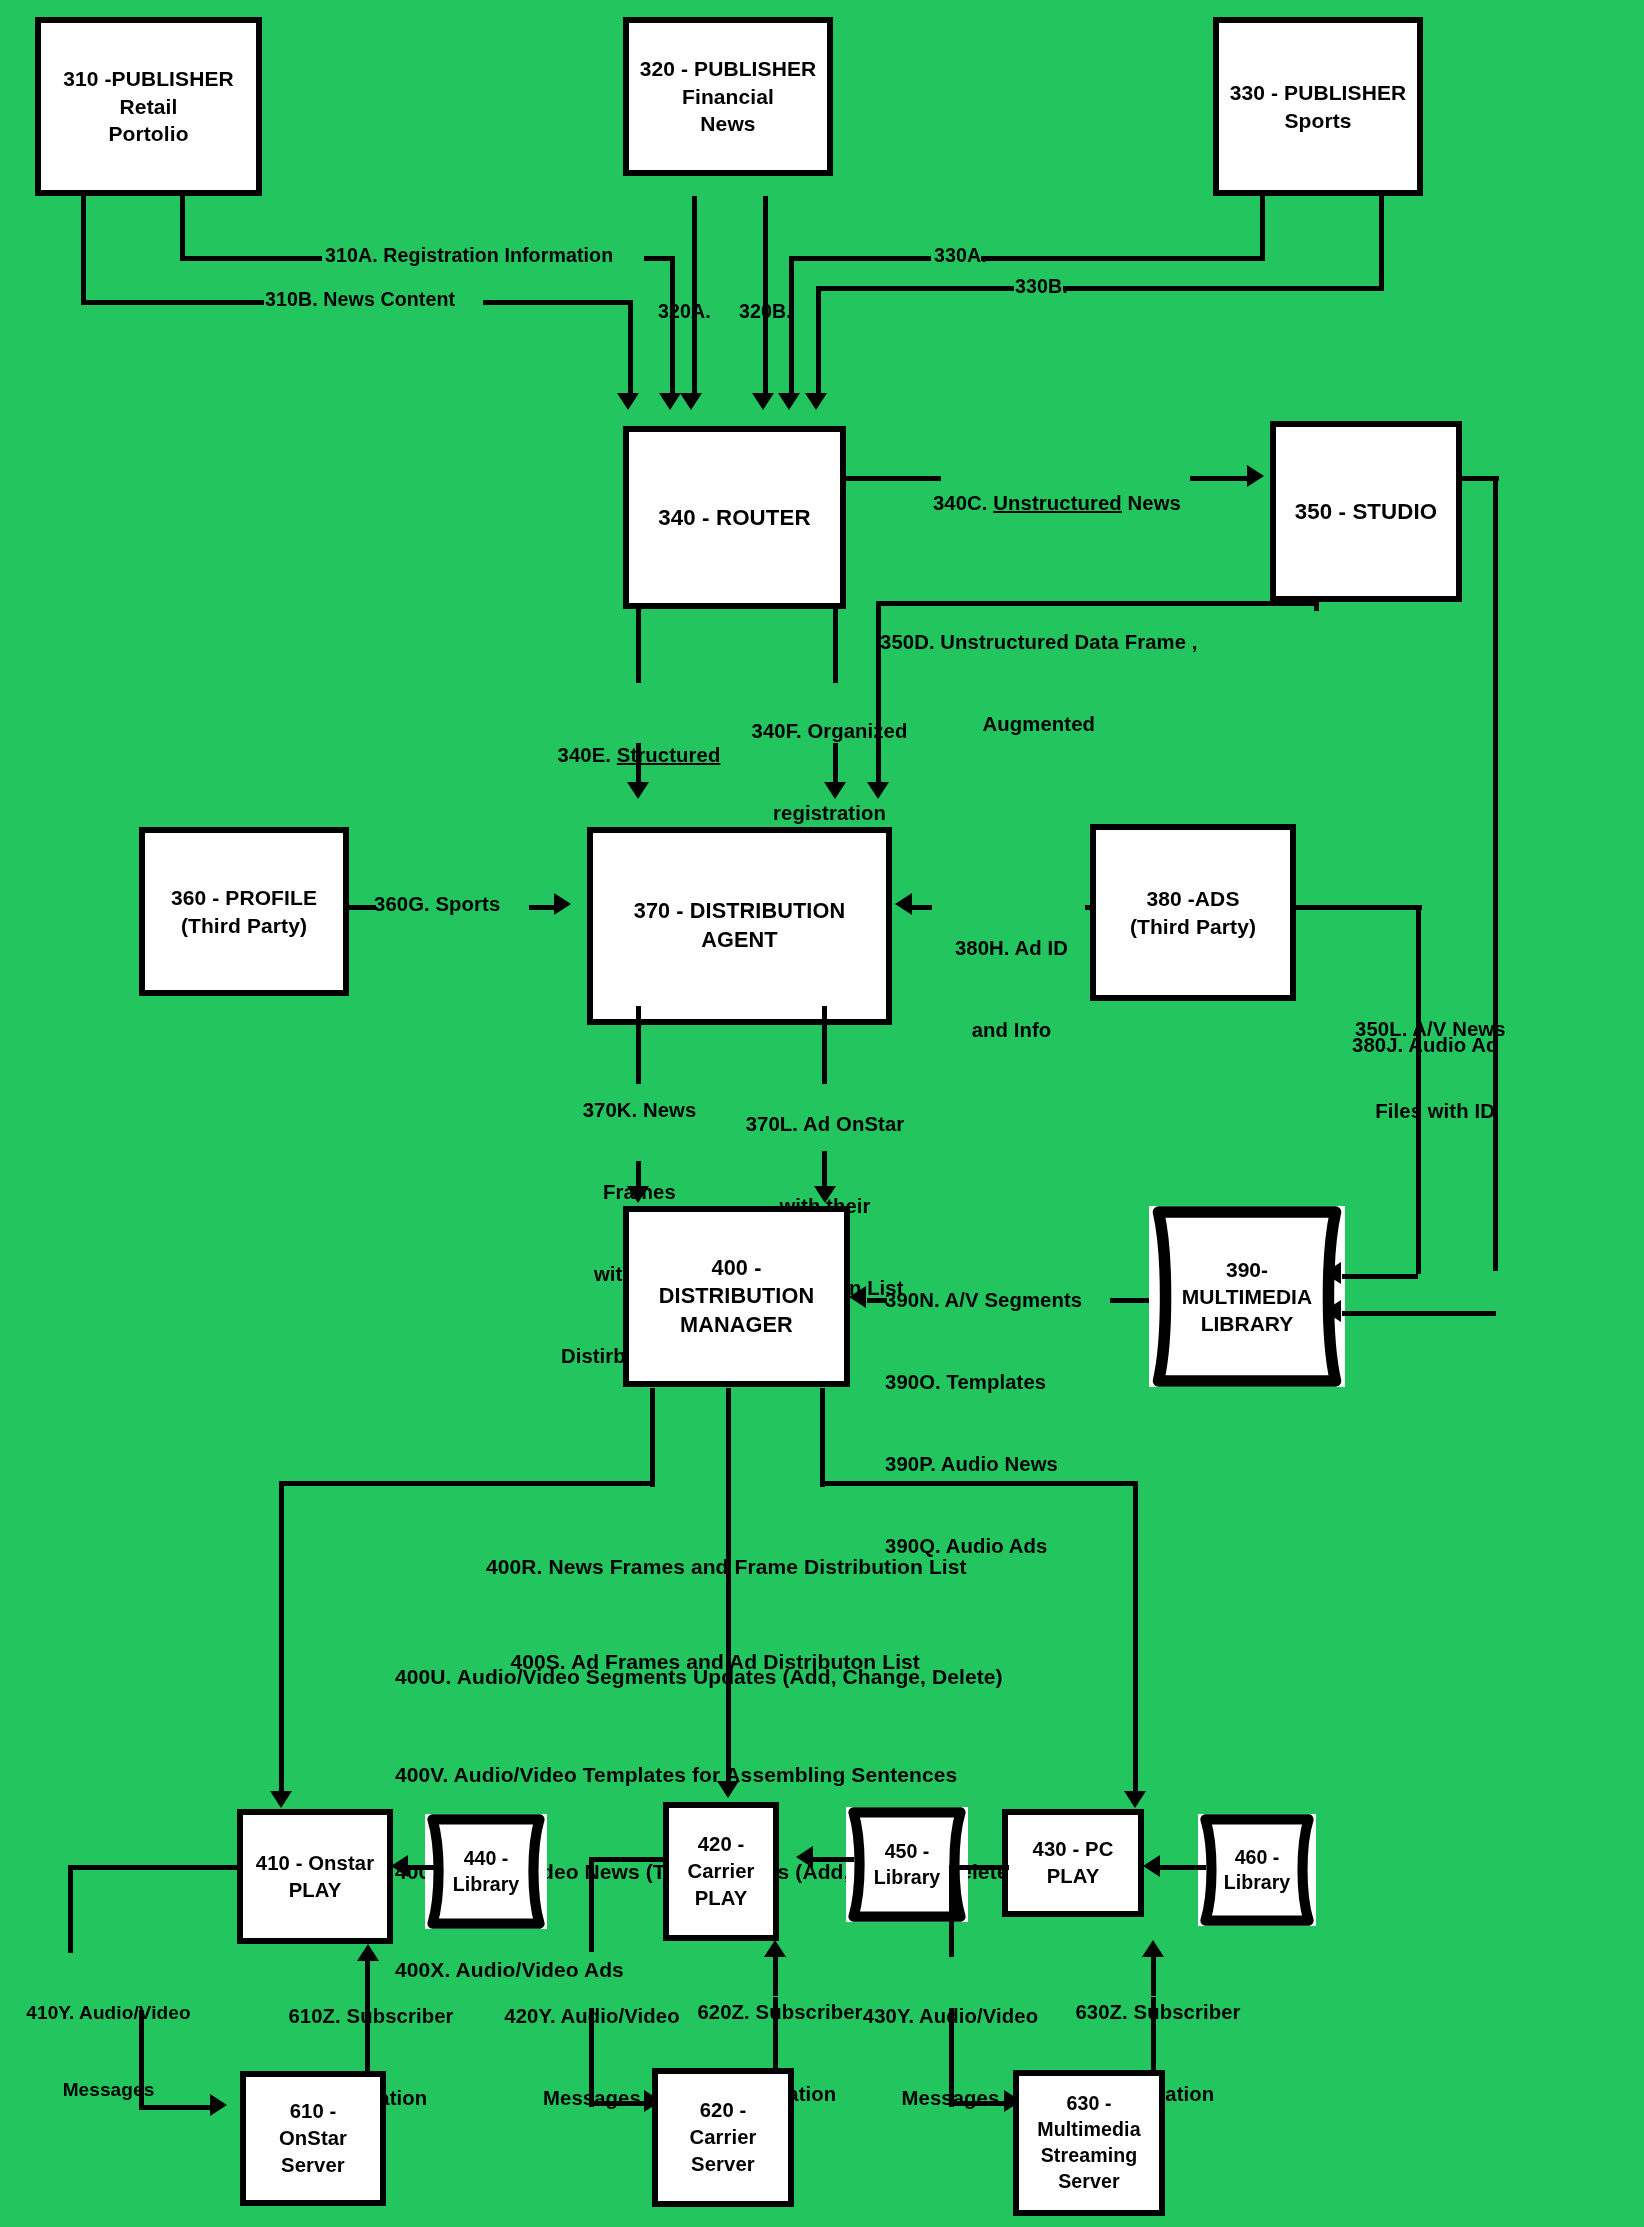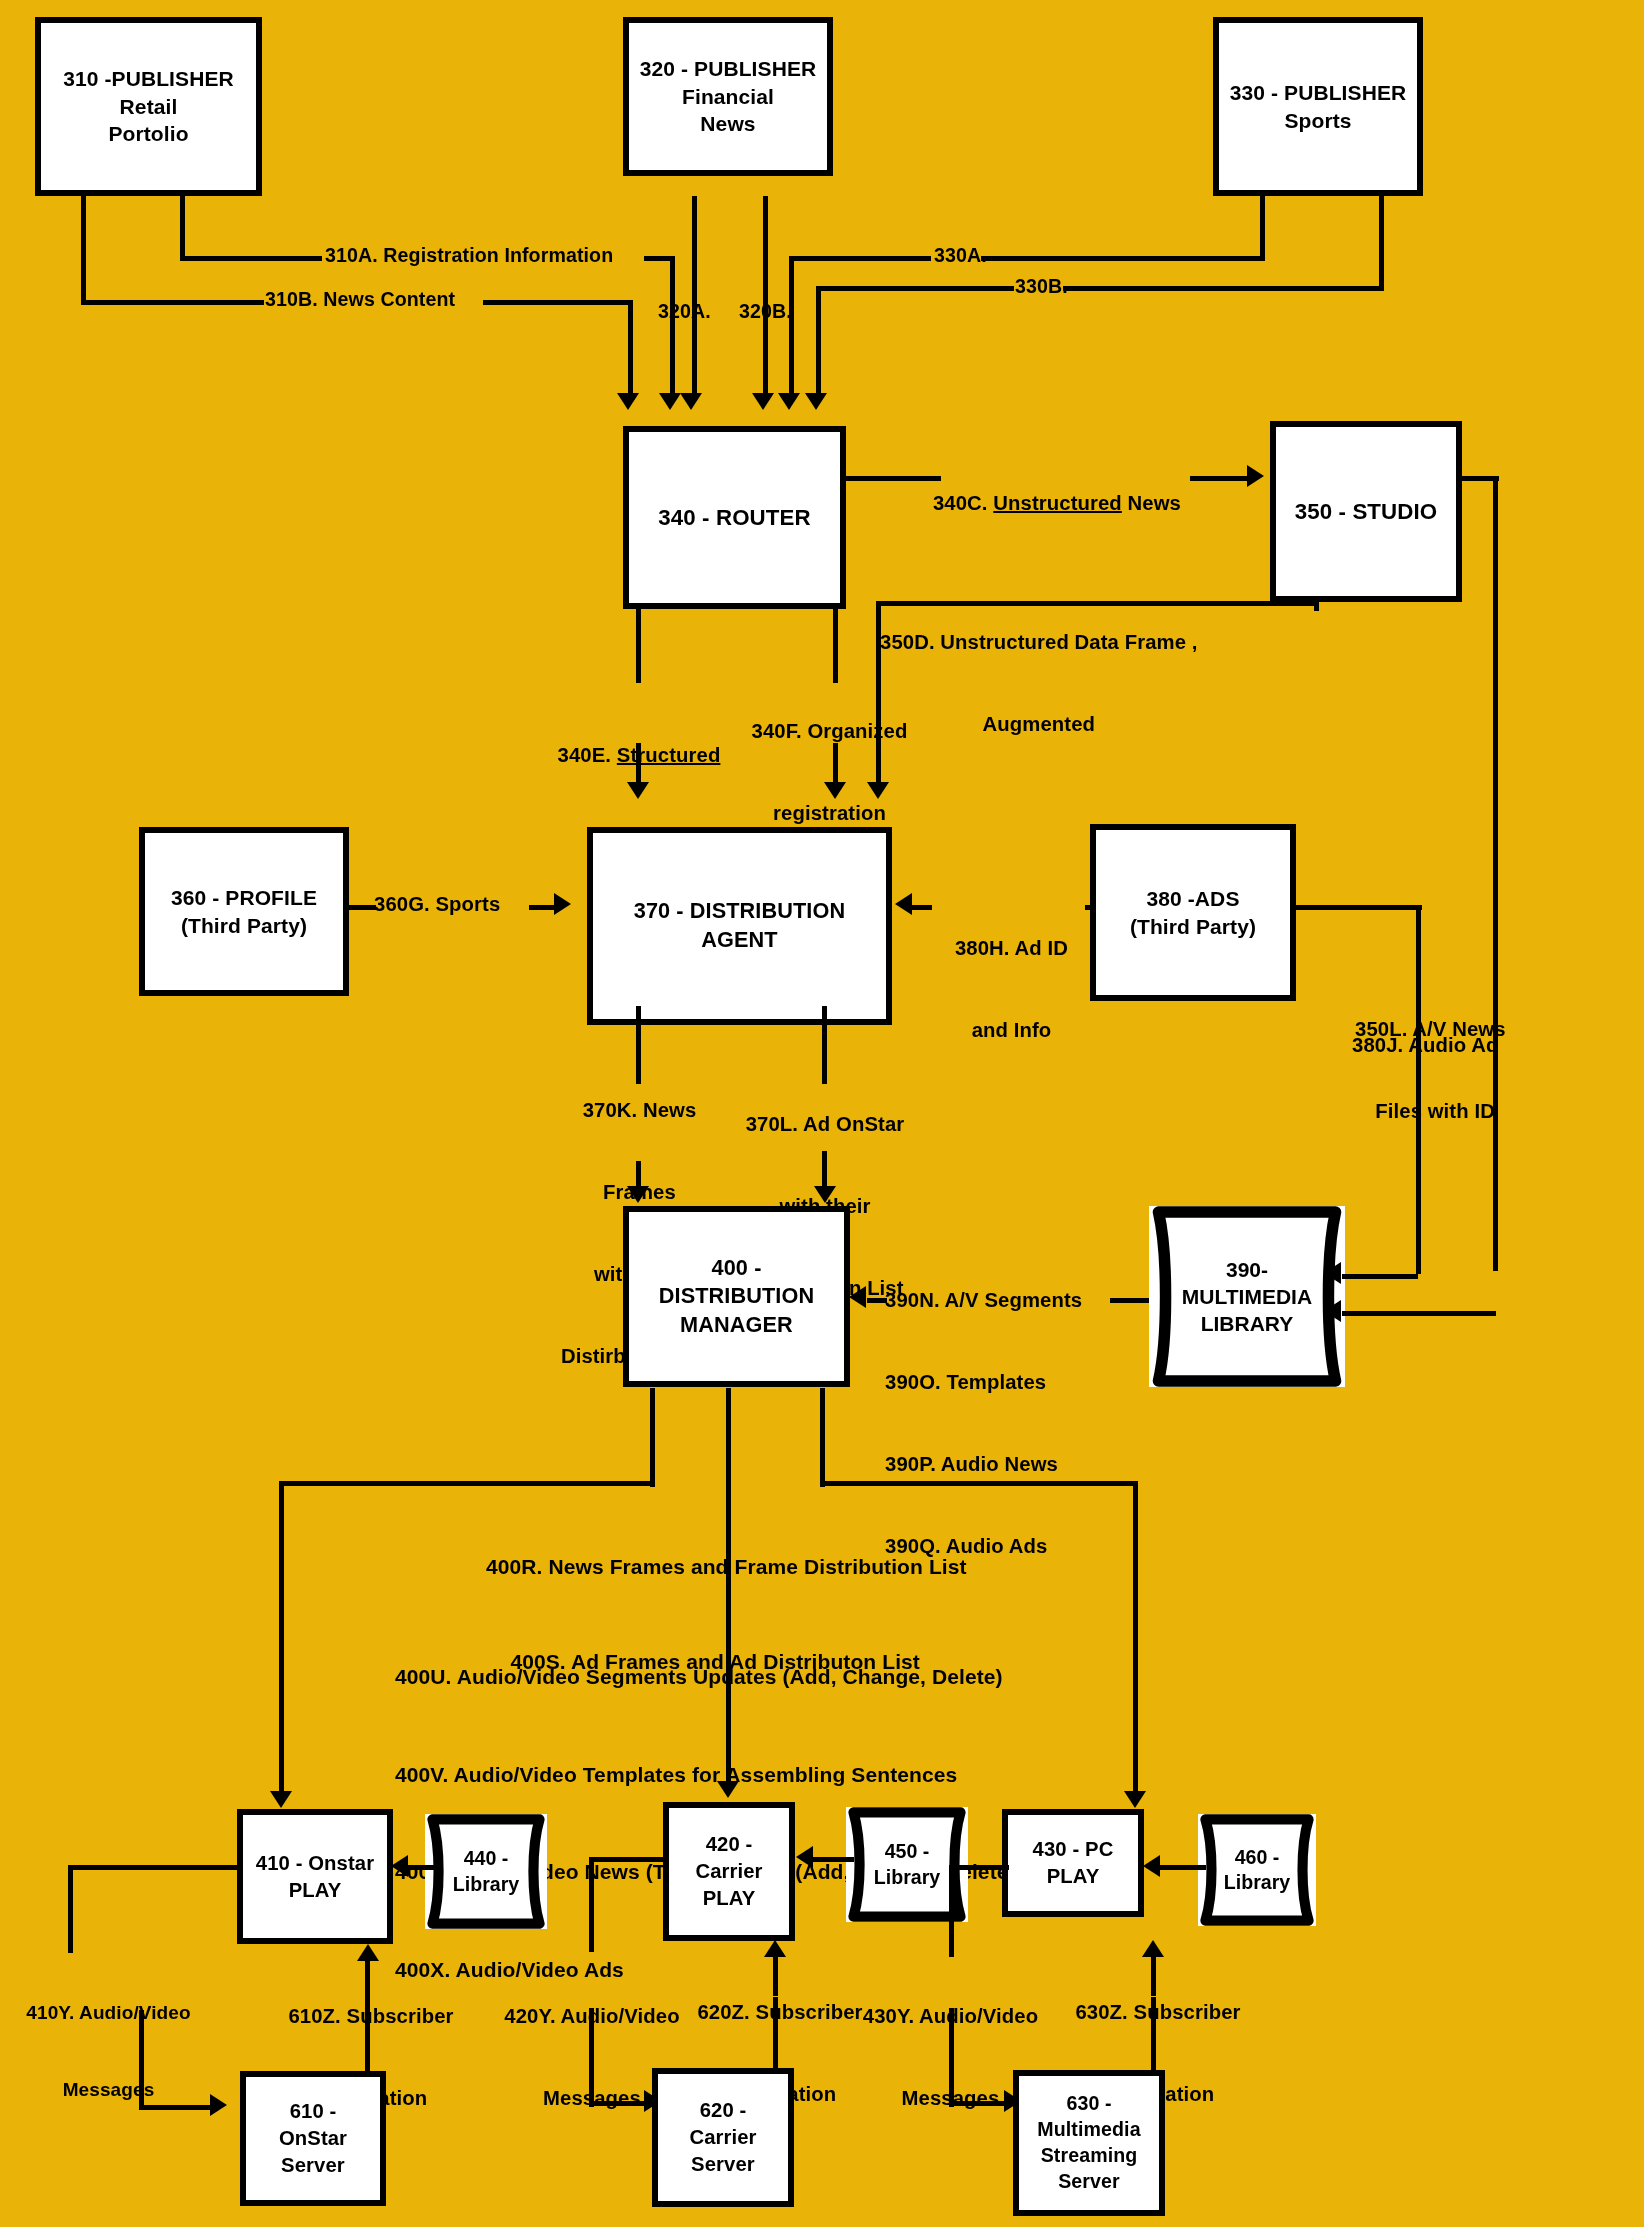--- a/index.html
+++ b/index.html
@@ -2,21 +2,21 @@
 <html style="font-size:10.8px"><head>
 <meta charset="utf-8">
 <title>Patent Figure - News Distribution System</title>
 <style>
   html,body{margin:0;padding:0;background:#ffffff;}
   body{font-family:"Liberation Sans", sans-serif;}
   #fig{
     position:relative;
     width:1644px;
     height:2227px;
-    background:#eab308;
+    background:#22c55e;
     overflow:hidden;
   }
   
   .box{
     position:absolute;
     border:6.1px solid #000;
     background:#fff;
     box-sizing:border-box;
     display:flex;
     align-items:center;
@@ -297,21 +297,21 @@
       <path d="M11,8 L169,8 C157,48 157,122 169,162 L11,162 C23,122 23,48 11,8 Z" fill="#ffffff" stroke="#000000" stroke-width="15" stroke-linejoin="round"></path>
     </svg>
     <div class="tapetxt">
       <div>440 -</div>
       <div>Library</div>
     </div>
   </div>
   <div class="h" style="left:407px;top:1865px;width:28.4px;"></div>
   <div class="al" style="left:391px;top:1855px;"></div>
 
-  <div class="box" style="left:663px;top:1802px;width:132px;height:139px;font-size:20.3px;">
+  <div class="box" style="left:663px;top:1802px;width:116px;height:139px;font-size:20.3px;">
     <div>
       <div>420 -</div>
       <div>Carrier</div>
       <div>PLAY</div>
     </div>
   </div>
 
   <div class="tape" style="left:846px;top:1807px;width:122px;height:115px;font-size:19.6px;">
     <svg class="tapesvg" viewBox="0 0 180 170" preserveAspectRatio="none">
       <path d="M11,8 L169,8 C157,48 157,122 169,162 L11,162 C23,122 23,48 11,8 Z" fill="#ffffff" stroke="#000000" stroke-width="15" stroke-linejoin="round"></path>

